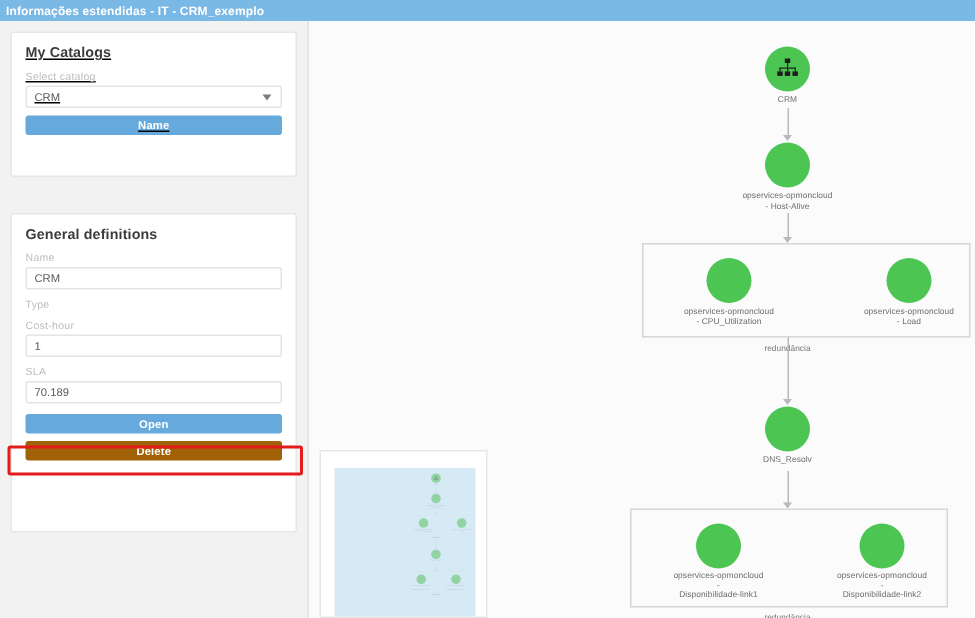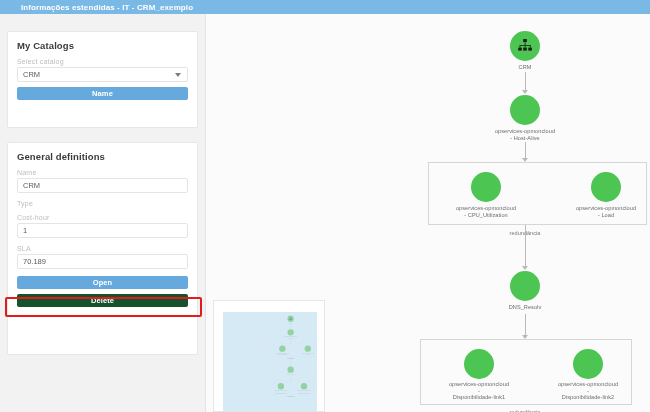--- a/index.html
+++ b/index.html
@@ -12,38 +12,38 @@
   #app{position:relative;width:650px;height:412px;overflow:hidden;}
 
   
   .titlebar{
     position:absolute;left:0;top:0;width:650px;height:14px;
     background:#7ab8e6;
     display:flex;align-items:center;
   }
   .titlebar .ttl{
     color:#ffffff;font-size:8px;font-weight:bold;
-    padding-left:21px;letter-spacing:.1px;white-space:nowrap;
+    padding-left:4px;letter-spacing:.1px;white-space:nowrap;
   }
 
   
   .leftpanel{
     position:absolute;left:0;top:14px;width:205px;height:398px;
     background:#f2f2f2;
     border-right:1px solid #e2e2e2;
     overflow:hidden;
   }
   .card{
     position:absolute;left:7px;width:191px;
     background:#ffffff;
     border:1px solid #e7e7e7;
     border-radius:2px;
     box-sizing:border-box;
   }
-  #card-catalogs{top:17px;height:97px;}
+  #card-catalogs{top:7px;height:97px;text-decoration:underline;}
   #card-general{top:128px;height:213px;}
 
   .card-title{
     font-size:9.5px;font-weight:bold;color:#3b3b3b;
     margin:8px 0 0 9px;letter-spacing:.1px;
   }
   .field-label{
     font-size:7px;color:#bdbdbd;margin:7px 0 2px 9px;letter-spacing:.2px;
   }
   .inputbox{
@@ -57,21 +57,21 @@
     width:0;height:0;border-left:3.5px solid transparent;
     border-right:3.5px solid transparent;border-top:4px solid #7d7d7d;
   }
   .btn{
     margin:5px 9px 0 9px;height:13px;border-radius:2px;
     display:flex;align-items:center;justify-content:center;
     font-size:7.5px;font-weight:bold;color:#ffffff;letter-spacing:.1px;
     cursor:pointer;user-select:none;
   }
   .btn-blue{background:#65a9dd;}
-  .btn-red{background:#14532d;}
+  .btn-red{background:#a16207;}
 
   
   .annot{
     position:absolute;left:5px;top:283px;width:197px;height:20px;
     border:2px solid #e41b1b;border-radius:2px;
     box-sizing:border-box;pointer-events:none;z-index:5;
   }
 
   
   .canvas{

